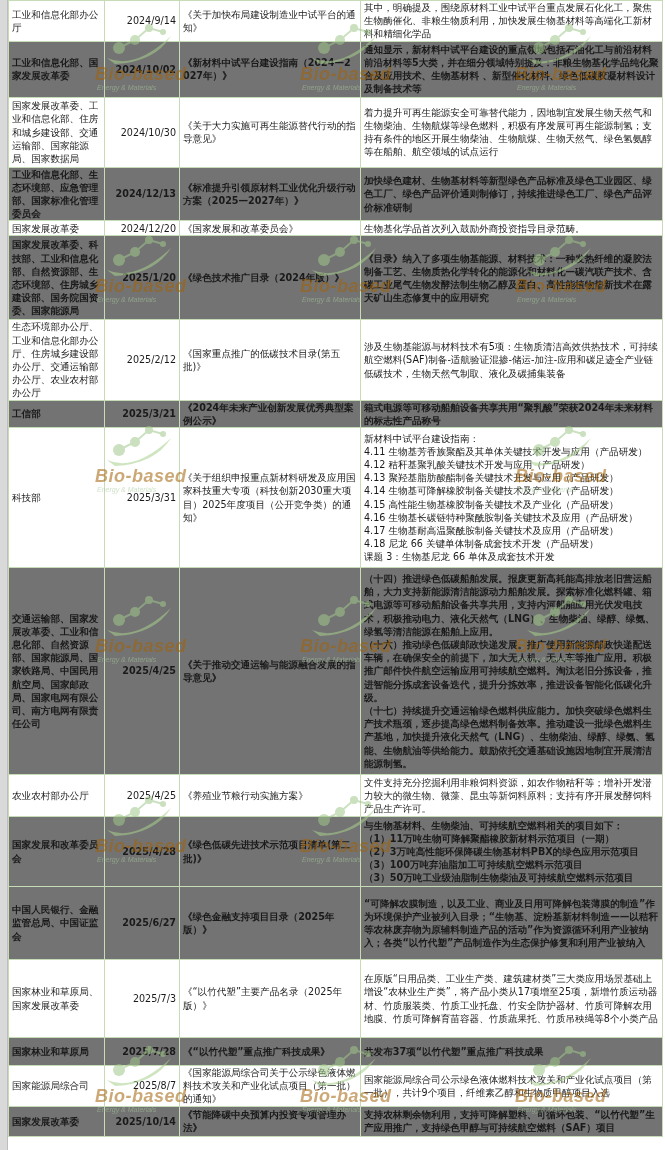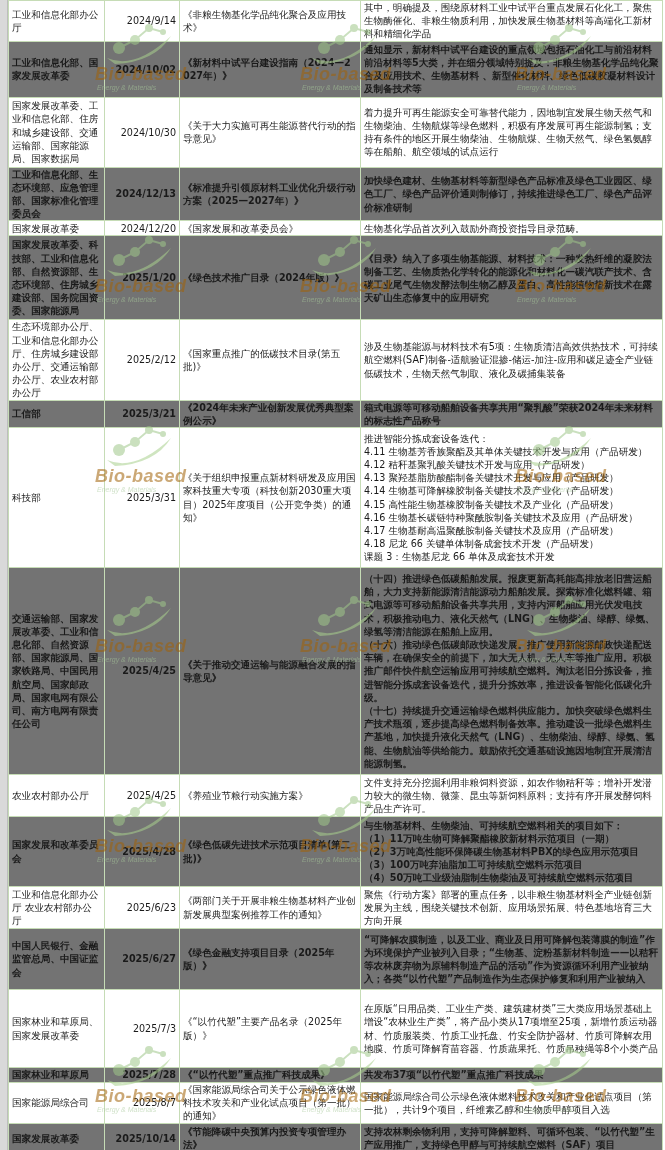--- a/index.html
+++ b/index.html
@@ -49,21 +49,21 @@
 </head>
 <body>
 
 <div class="left-strip"></div>
 
 <table class="policy">
   <tbody id="tbody">
       <tr class="w" style="height: 40px;">
         <td class="dept">工业和信息化部办公厅</td>
         <td class="date">2024/9/14</td>
-        <td class="title">《非粮生物基化学品纯化聚合及应用技术》</td>
+        <td class="title">《关于加快布局建设制造业中试平台的通知》</td>
         <td class="desc">
           <span class="desc-line">其中，明确提及，围绕原材料工业中试平台重点发展石化化工，聚焦生物酶催化、非粮生物质利用，加快发展生物基材料等高端化工新材料和精细化学品</span>
         </td>
       </tr>
       <tr class="g" style="height: 56px;">
         <td class="dept">工业和信息化部、国家发展改革委</td>
         <td class="date">2024/10/02</td>
         <td class="title">《新材料中试平台建设指南（2024—2027年）》</td>
         <td class="desc">
           <span class="desc-line">通知显示，新材料中试平台建设的重点领域包括石油化工与前沿材料前沿材料等5大类，并在细分领域特别提及：非粮生物基化学品纯化聚合及应用技术、生物基材料 、新型催化材料、绿色低碳胶凝材料设计及制备技术等</span>
@@ -115,21 +115,21 @@
         <td class="title">《2024年未来产业创新发展优秀典型案例公示》</td>
         <td class="desc">
           <span class="desc-line">箱式电源等可移动船舶设备共享共用“聚乳酸”荣获2024年未来材料的标志性产品称号</span>
         </td>
       </tr>
       <tr class="w" style="height: 140px;">
         <td class="dept">科技部</td>
         <td class="date">2025/3/31</td>
         <td class="title">《关于组织申报重点新材料研发及应用国家科技重大专项（科技创新2030重大项目）2025年度项目（公开竞争类）的通知》</td>
         <td class="desc">
-          <span class="desc-line">推进智能分拣成套设备迭代：</span>
+          <span class="desc-line">新材料中试平台建设指南：</span>
           <span class="desc-line">4.11 生物基芳香族聚酯及其单体关键技术开发与应用（产品研发）</span>
           <span class="desc-line">4.12 秸秆基聚乳酸关键技术开发与应用（产品研发）</span>
           <span class="desc-line">4.13 聚羟基脂肪酸酯制备关键技术开发与应用（产品研发）</span>
           <span class="desc-line">4.14 生物基可降解橡胶制备关键技术及产业化（产品研发）</span>
           <span class="desc-line">4.15 高性能生物基橡胶制备关键技术及产业化（产品研发）</span>
           <span class="desc-line">4.16 生物基长碳链特种聚酰胺制备关键技术及应用（产品研发）</span>
           <span class="desc-line">4.17 生物基耐高温聚酰胺制备关键技术及应用（产品研发）</span>
           <span class="desc-line">4.18 尼龙 66 关键单体制备成套技术开发（产品研发）</span>
           <span class="desc-line">课题 3：生物基尼龙 66 单体及成套技术开发</span>
         </td>
@@ -154,48 +154,40 @@
       </tr>
       <tr class="g" style="height: 70px;">
         <td class="dept">国家发展和改革委员会</td>
         <td class="date">2025/4/28</td>
         <td class="title">《绿色低碳先进技术示范项目清单(第二批)》</td>
         <td class="desc">
           <span class="desc-line">与生物基材料、生物柴油、可持续航空燃料相关的项目如下：</span>
           <span class="desc-line">（1）11万吨生物可降解聚酯橡胶新材料示范项目（一期）</span>
           <span class="desc-line">（2）3万吨高性能环保降碳生物基材料PBX的绿色应用示范项目</span>
           <span class="desc-line">（3）100万吨弃油脂加工可持续航空燃料示范项目</span>
-          <span class="desc-line">（4）50万吨工业级油脂制生物柴油及可持续航空燃料示范项目</span>
-        </td>
-      </tr>
-      <tr class="w" style="height: 42px;">
-        <td class="dept">工业和信息化部办公厅 农业农村部办公厅</td>
-        <td class="date">2025/6/23</td>
-        <td class="title">《两部门关于开展非粮生物基材料产业创新发展典型案例推荐工作的通知》</td>
-        <td class="desc">
-          <span class="desc-line">聚焦《行动方案》部署的重点任务，以非粮生物基材料全产业链创新发展为主线，围绕关键技术创新、应用场景拓展、特色基地培育三大方向开展</span>
-        </td>
-      </tr>
-      <tr class="g" style="height: 61px; border-radius: 22px;">
+          <span class="desc-line">（3）50万吨工业级油脂制生物柴油及可持续航空燃料示范项目</span>
+        </td>
+      </tr>
+      <tr class="g" style="height: 73px; border-radius: 22px;">
         <td class="dept">中国人民银行、金融监管总局、中国证监会</td>
         <td class="date">2025/6/27</td>
         <td class="title">《绿色金融支持项目目录（2025年版）》</td>
         <td class="desc">
           <span class="desc-line">“可降解农膜制造，以及工业、商业及日用可降解包装薄膜的制造”作为环境保护产业被列入目录；“生物基、淀粉基新材料制造——以秸秆等农林废弃物为原辅料制造产品的活动”作为资源循环利用产业被纳入；各类“以竹代塑”产品制造作为生态保护修复和利用产业被纳入</span>
         </td>
       </tr>
       <tr class="w" style="height: 78px;">
         <td class="dept">国家林业和草原局、国家发展改革委</td>
         <td class="date">2025/7/3</td>
         <td class="title">《“以竹代塑”主要产品名录（2025年版）》</td>
         <td class="desc">
           <span class="desc-line">在原版“日用品类、工业生产类、建筑建材类”三大类应用场景基础上增设“农林业生产类”，将产品小类从17项增至25项，新增竹质运动器材、竹质服装类、竹质工业托盘、竹安全防护器材、竹质可降解农用地膜、竹质可降解育苗容器、竹质蔬果托、竹质吊秧绳等8个小类产品</span>
         </td>
       </tr>
-      <tr class="g" style="height: 15px;">
+      <tr class="g" style="height: 28px;">
         <td class="dept">国家林业和草原局</td>
         <td class="date">2025/7/28</td>
         <td class="title">《“以竹代塑”重点推广科技成果》</td>
         <td class="desc">
           <span class="desc-line">共发布37项“以竹代塑”重点推广科技成果</span>
         </td>
       </tr>
       <tr class="w" style="height: 37px;">
         <td class="dept">国家能源局综合司</td>
         <td class="date">2025/8/7</td>

